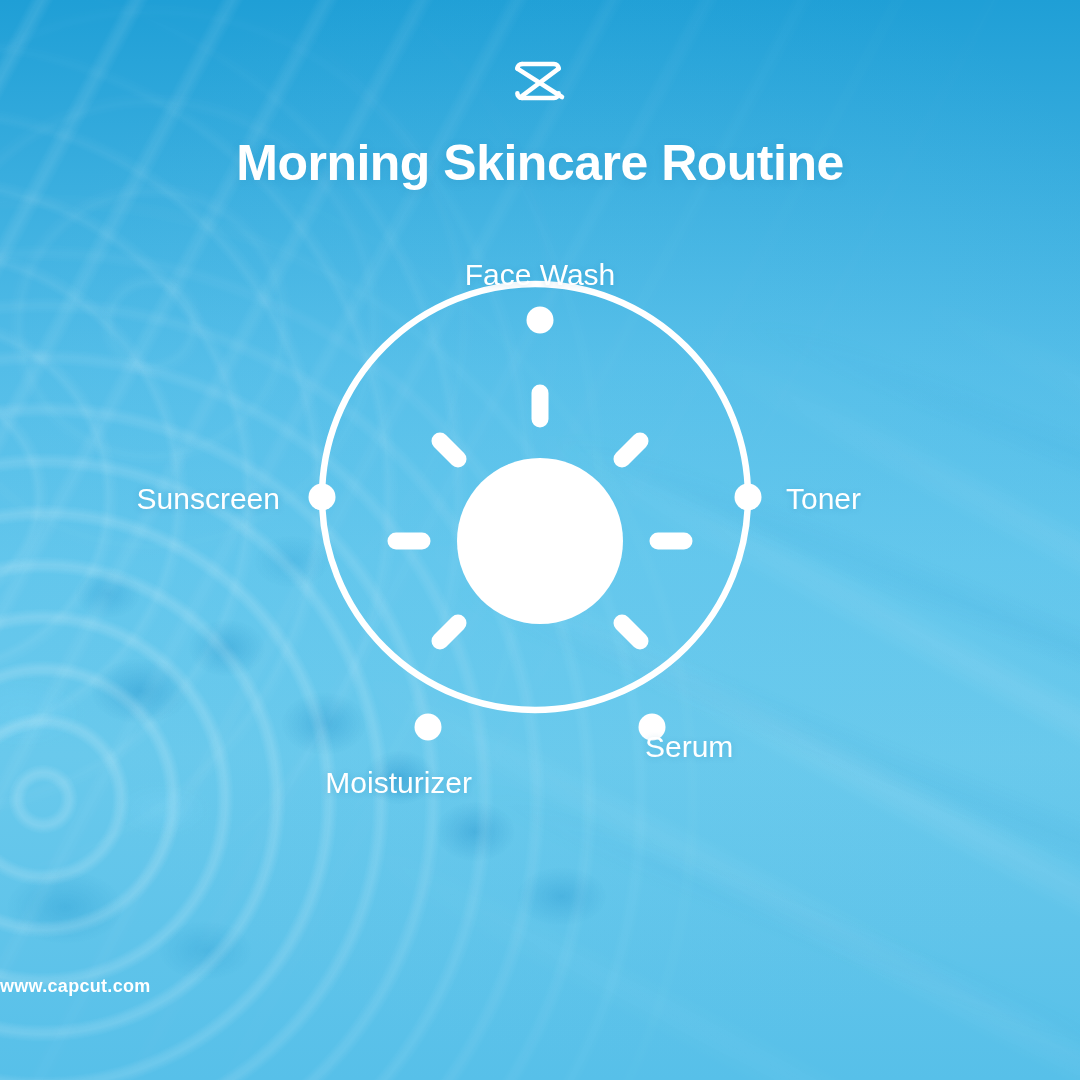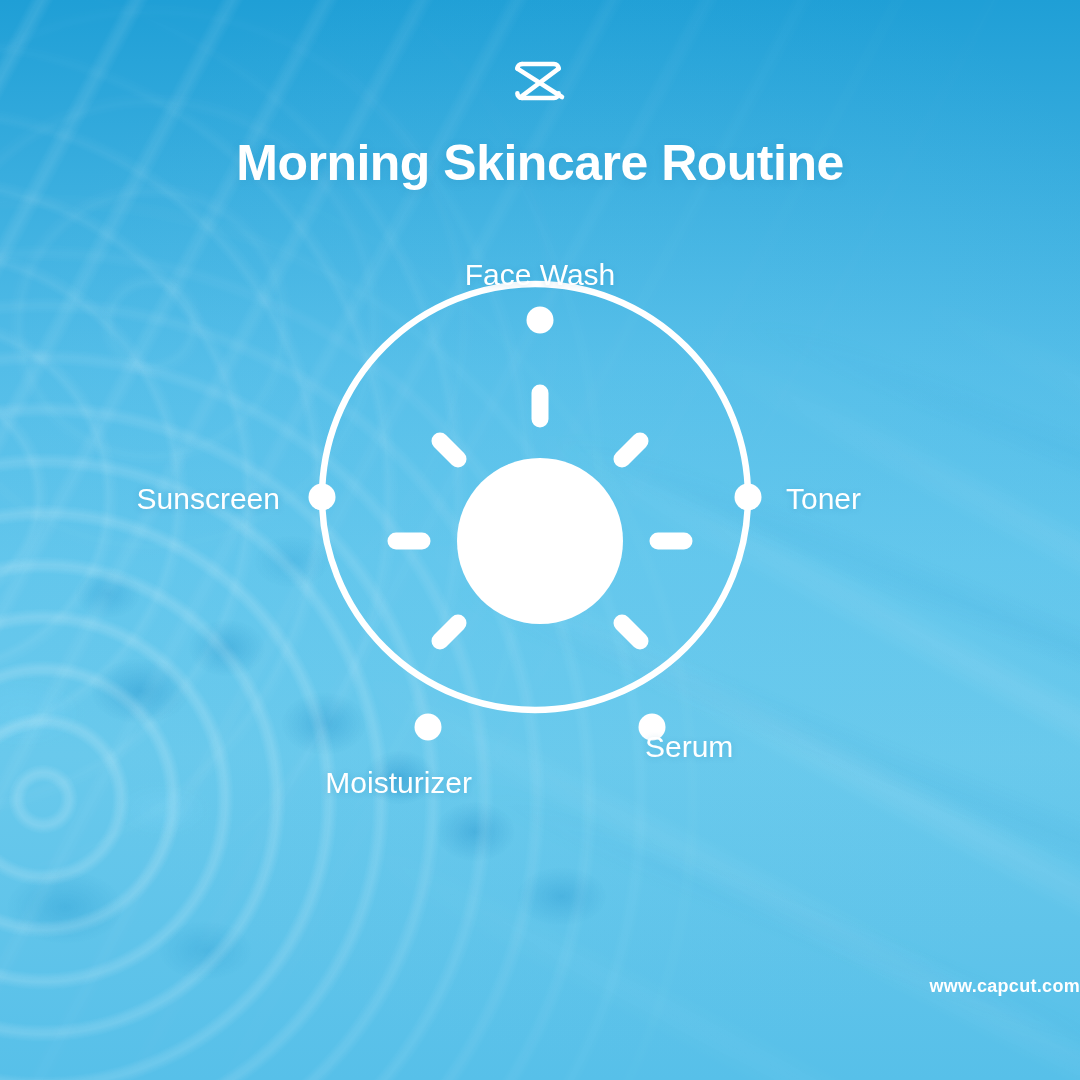--- a/index.html
+++ b/index.html
@@ -158,21 +158,21 @@
   }
   #label-0{ left:50%; top:260px; transform:translateX(-50%); }      
   #label-1{ left:786px; top:484px; }                                 
   #label-2{ left:645px; top:724px;margin-top:8px; }                                 
   #label-3{ right:608px; top:768px; text-align:center; }              
   #label-4{ right:800px; top:484px; text-align:left; }              
 
   
   #footer{
     position:absolute; left:0; right:0; top:976px;
-    text-align:right;
+    text-align:left;
     color:#ffffff;
     font-size:18px;
     font-weight:700;
     letter-spacing:.3px;
   }
 </style>
 </head>
 <body>
 
 <div id="poster">

